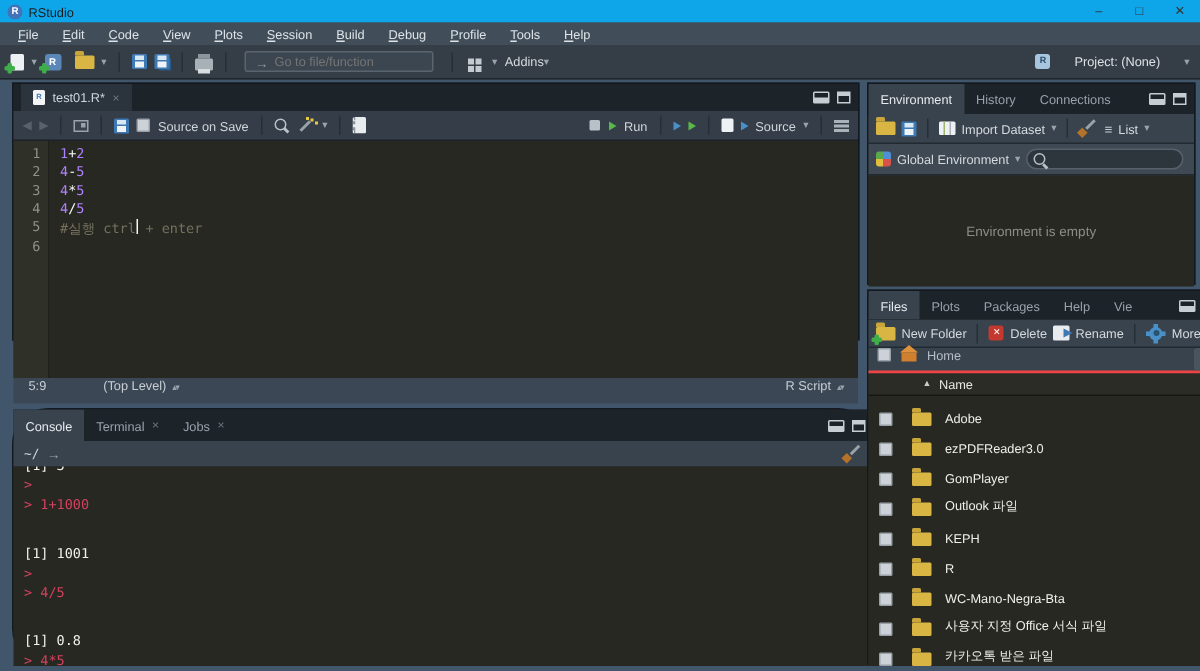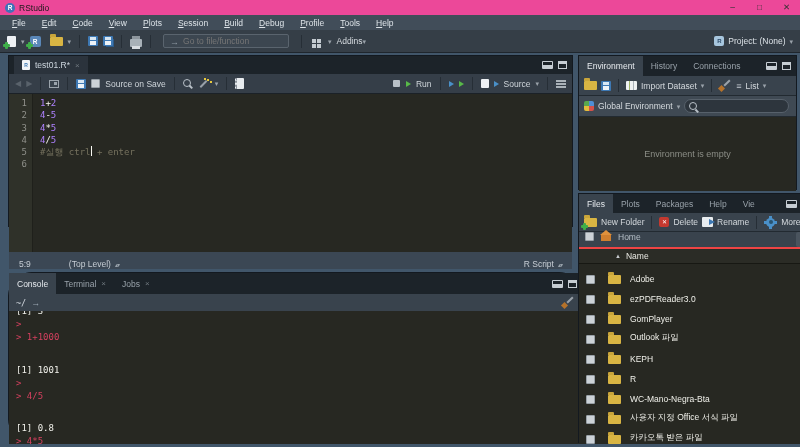--- a/index.html
+++ b/index.html
@@ -1,21 +1,21 @@
 <!DOCTYPE html>
 <html><head>
 <meta charset="utf-8">
 <style>
   html,body{margin:0;padding:0;width:800px;height:447px;overflow:hidden;
     font-family:"Liberation Sans","DejaVu Sans",sans-serif;}
   body{position:relative;background:#41566a;}
   *{box-sizing:border-box;}
 
   
-  .titlebar{position:absolute;left:0;top:0;width:800px;height:15px;background:#ec4899;
+  .titlebar{position:absolute;left:0;top:0;width:800px;height:15px;background:#0ea5e9;
     display:flex;align-items:center;padding-left:5px;font-size:8.5px;color:#1b1b1b;}
   .ic-rlogo{width:10px;height:10px;border-radius:50%;background:#4073b8;color:#fff;font-size:6.5px;
     font-weight:bold;display:flex;align-items:center;justify-content:center;margin-right:4px;}
   .winbtns{margin-left:auto;display:flex;height:100%;}
   .winbtn{width:27px;text-align:center;font-size:8.5px;color:#333;line-height:15px;}
 
   
   .menubar{position:absolute;top:15px;left:0;width:800px;height:15px;background:#414d59;
     display:flex;align-items:center;padding-left:4px;}
   .menu-item{color:#dde3e8;font-size:8.5px;padding:0 8px;display:inline-block;}
@@ -44,21 +44,21 @@
   .ic-printer{width:12px;height:8px;background:#a8b1b8;border-radius:1px;margin-top:3px;}
   .ic-printer::before{content:'';position:absolute;top:-3px;left:2px;width:8px;height:3px;background:#8d959c;}
   .ic-printer::after{content:'';position:absolute;bottom:-2px;left:2px;width:8px;height:3px;background:#d8dde2;}
   .ic-grid{width:4px;height:4px;background:#c3cad0;margin:2px 7px 2px 2px;
     box-shadow:5px 0 0 #c3cad0,0 5px 0 #c3cad0,5px 5px 0 #c3cad0;}
   .goto-box{position:relative;width:126px;height:14px;background:#3c4650;border:1px solid #5a646e;border-radius:2px;margin:0 4px;}
   .goto-box input{position:absolute;inset:0;width:100%;background:transparent;border:none;outline:none;
     color:#98a3ab;font-size:8.5px;padding-left:19px;font-family:inherit;}
   .goto-arrow{position:absolute;left:6px;top:1px;line-height:12px;color:#8e99a2;font-size:9px;}
   .addins{display:flex;align-items:center;gap:0;}
-  .project{margin-left:auto;display:flex;align-items:center;gap:4px;color:#dbe1e6;padding-left:36px;}
+  .project{margin-left:auto;display:flex;align-items:center;gap:16px;color:#dbe1e6;padding-left:36px;}
   .proj-badge{width:10px;height:10px;background:#a7c6de;border-radius:2px;color:#2c4a68;font-size:6px;font-weight:bold;
     display:flex;align-items:center;justify-content:center;}
 
   
   .pane{position:absolute;background:#272822;border:1px solid #131920;}
   #source-pane{left:8px;top:55px;width:565px;height:172px;}
   #console-pane{left:8px;top:272px;width:575px;height:171px;border-radius:24px;}
   #env-pane{left:578px;top:55px;width:219px;height:135px;}
   #files-pane{left:578px;top:193px;width:239px;height:250px;}
 
@@ -96,21 +96,21 @@
   .ic-outline::before{content:'';position:absolute;left:0;top:1px;width:10px;height:1.5px;background:#aab2b9;
     box-shadow:0 3px 0 #aab2b9,0 6px 0 #aab2b9;}
 
   .editor{position:relative;height:158px;font:9px/12.3px "DejaVu Sans Mono",monospace;padding-top:3px;overflow:hidden;background:#272822;}
   .gutterbg{position:absolute;left:0;top:0;bottom:0;width:24px;background:#2f3129;border-right:1px solid #1f201b;}
   .code-line{display:flex;position:relative;}
   .ln{width:24px;flex:none;text-align:right;padding-right:6px;color:#8f908a;}
   .ct{padding-left:7px;white-space:pre;color:#f8f8f2;}
   .tok.num{color:#ae81ff;} .tok.op{color:#f8f8f2;} .tok.comment{color:#75715e;}
   .ecursor{display:inline-block;width:1px;height:10px;background:#f8f8f2;vertical-align:-1px;}
-  .src-status{height:17px;background:#3b4754;display:flex;align-items:flex-end;font-size:8.5px;color:#c7ced5;padding:0 10px;}
+  .src-status{height:17px;background:#3b4754;display:flex;align-items:flex-start;font-size:8.5px;color:#c7ced5;padding:0 10px;}
   .updown{font-size:6px;color:#98a2ab;letter-spacing:-1px;margin-left:4px;}
   .scope{margin-left:38px;}
   .rscript{margin-left:auto;}
 
   .path-bar{height:17px;background:#39434d;color:#cfd6dc;display:flex;align-items:center;padding:0 7px;gap:5px;
     font:8.5px "DejaVu Sans Mono",monospace;}
   .path-arrow{color:#9aa6b0;font-size:9px;font-family:"Liberation Sans",sans-serif;}
   .ic-broom{width:13px;height:12px;}
   .ic-broom::before{content:'';position:absolute;right:1px;top:2px;width:8px;height:2px;background:#9aa2aa;transform:rotate(-45deg);}
   .ic-broom::after{content:'';position:absolute;left:0;bottom:1px;width:5px;height:5px;background:#b5722a;transform:rotate(-45deg);}

